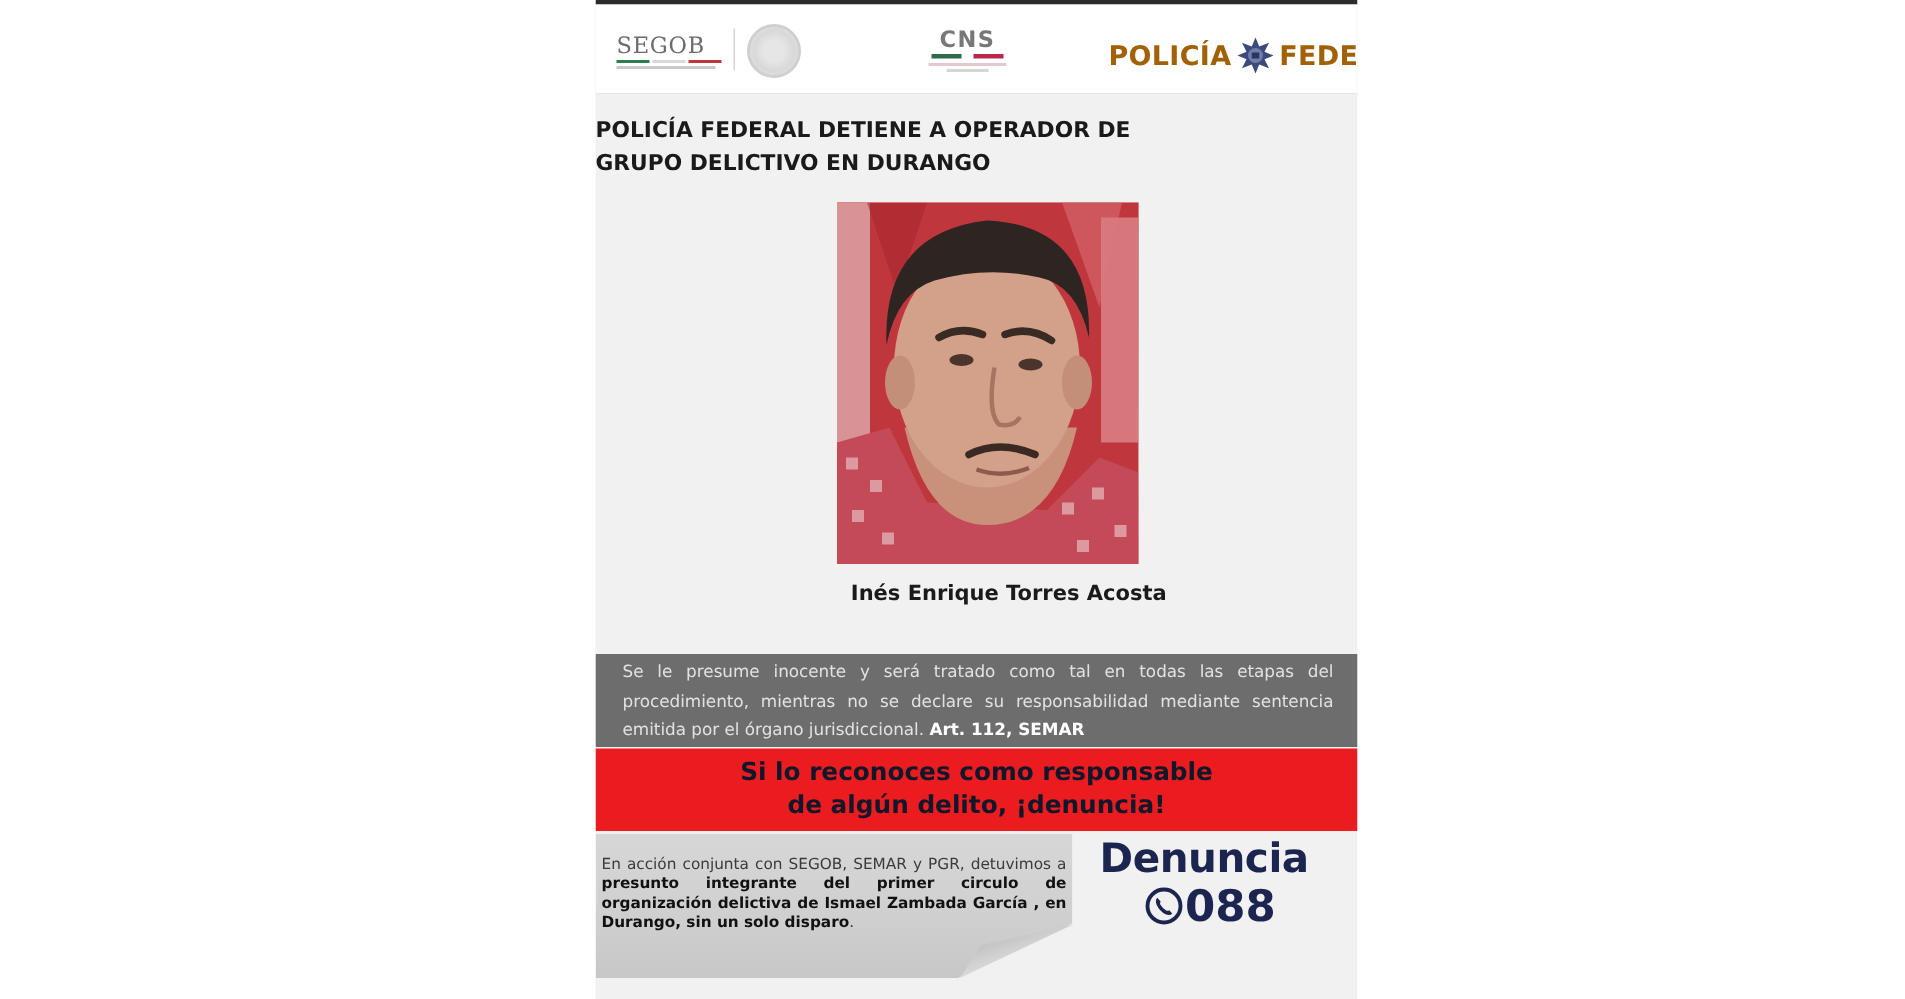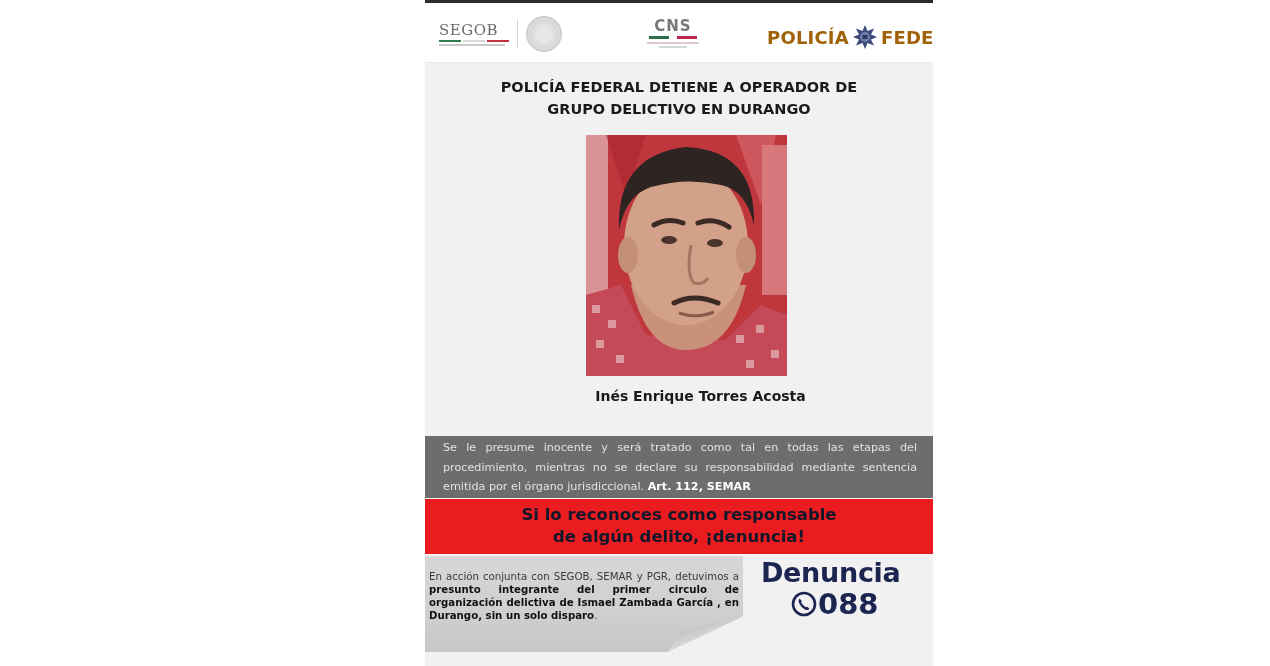--- a/index.html
+++ b/index.html
@@ -1,21 +1,21 @@
 <!DOCTYPE html>
 <html><head>
   <meta charset="utf-8">
   <style>
     * { box-sizing: border-box; margin: 0; padding: 0; }
     html, body { width: 1270px; height: 666px; background: #ffffff; overflow: hidden; }
     body { font-family: "DejaVu Sans", "Liberation Sans", sans-serif; position: relative; }
 
     .poster {
       position: absolute; left: 397px; top: 0; width: 508px; height: 666px;
-      background: #f1f1f1; overflow: hidden; margin-left: 28px;
+      background: #f1f1f1; overflow: hidden;
     }
     .top-bar { position: absolute; left: 0; top: 0; width: 508px; height: 3px; background: #2b2b2b; }
 
     
     .logo-bar {
       position: absolute; left: 0; top: 3px; width: 508px; height: 60px;
       background: #ffffff; border-bottom: 1px solid #e8e8e8;
     }
     .segob { position: absolute; left: 14px; top: 18px; }
     .segob-text { font-family: "DejaVu Serif", "Liberation Serif", serif; font-size: 15px; color: #6b6b6b; letter-spacing: 0.5px; }
@@ -33,21 +33,21 @@
     .cns-lines span { display: block; width: 20px; height: 3px; }
     .cns-sub { width: 52px; height: 2px; background: #e4c9c9; margin: 3px auto 0; }
     .cns-sub2 { width: 28px; height: 2px; background: #d6d6d6; margin: 2px auto 0; }
 
     .pf { position: absolute; left: 342px; top: 21px; display: flex; align-items: center; gap: 3px; }
     .pf-word { font-family: "DejaVu Sans", sans-serif; font-weight: bold; font-size: 18px; color: #a16207; letter-spacing: 0.2px; }
     .pf-star { width: 26px; height: 26px; display: inline-block; }
 
     
     .title {
-      position: absolute; left: 0; top: 76px; width: 508px; text-align: center;
+      position: absolute; left: 0; top: 76px; width: 508px; text-align: left;
       font-family: "DejaVu Sans", sans-serif; font-weight: bold; font-size: 14.5px; line-height: 22px; color: #1a1a1a;
     }
 
     
     .photo {
       position: absolute; left: 161px; top: 135px; width: 201px; height: 241px; overflow: hidden;
       background: linear-gradient(180deg, #b8323a 0%, #c44048 35%, #d56a6e 60%, #c24d55 100%);
     }
     .photo svg { width: 100%; height: 100%; display: block; }
 

